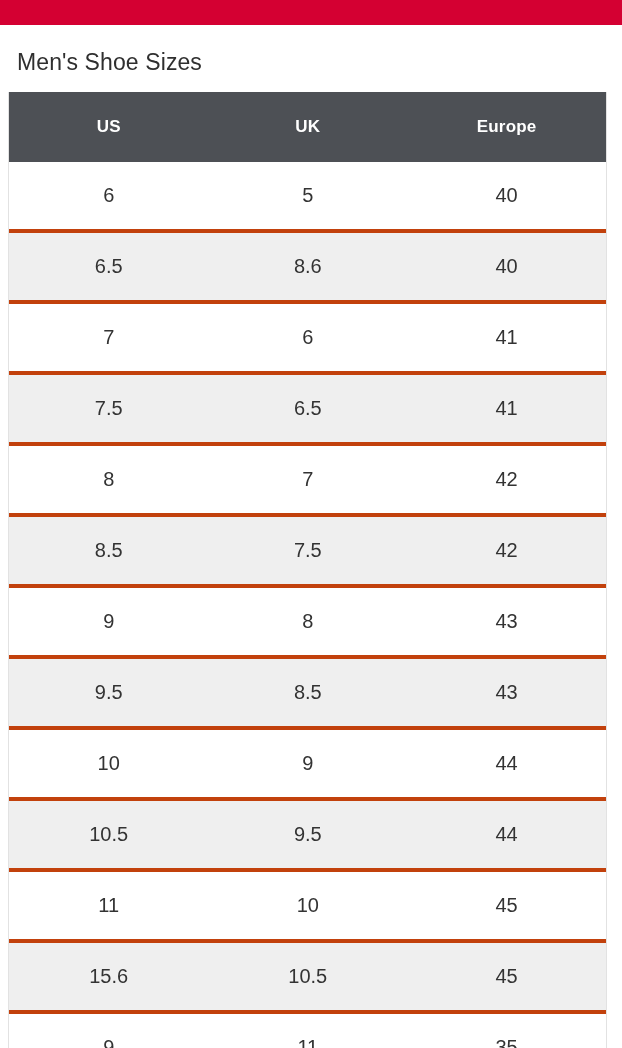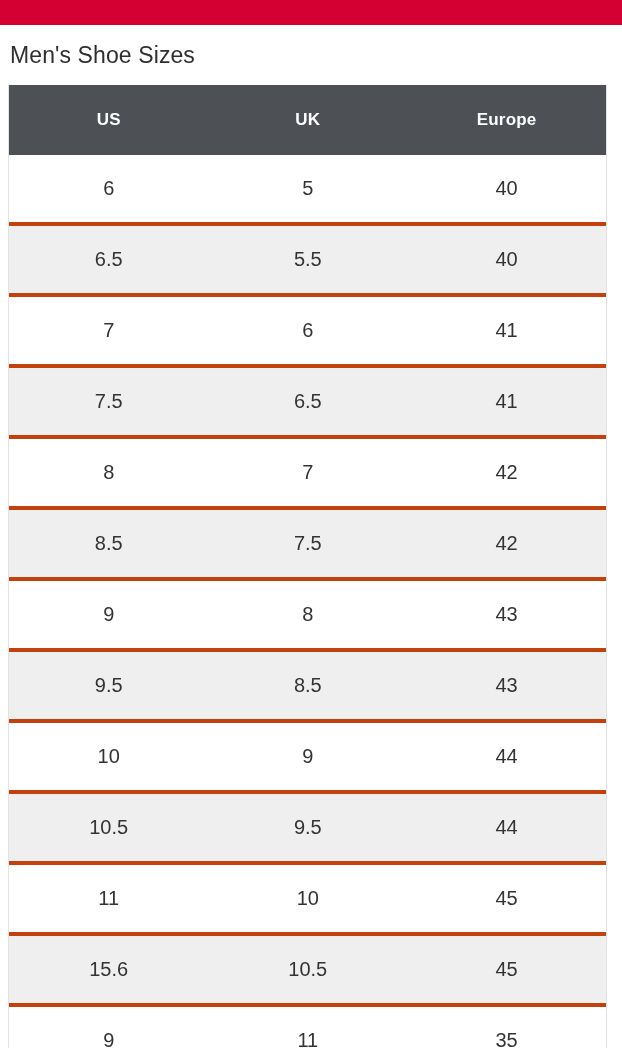--- a/index.html
+++ b/index.html
@@ -17,21 +17,21 @@
 
   
   .accent-bar {
     width: 622px;
     height: 25px;
     background: #d40032;
   }
 
   
   .page-title {
-    margin: 0;
+    margin: 7px;
     padding: 18px 0 0 10px;
     font-size: 23px;
     font-weight: 400;
     line-height: 1.1;
     color: #2f2f2f;
     letter-spacing: 0.1px;
   }
 
   
   .table-wrap {
@@ -104,21 +104,21 @@
       </tr>
     </thead>
     <tbody id="table-body">
         <tr>
           <td>6</td>
           <td>5</td>
           <td>40</td>
         </tr>
         <tr>
           <td>6.5</td>
-          <td>5.5</td>
+          <td>8.6</td>
           <td>40</td>
         </tr>
         <tr>
           <td>7</td>
           <td>6</td>
           <td>41</td>
         </tr>
         <tr>
           <td>7.5</td>
           <td>6.5</td>

